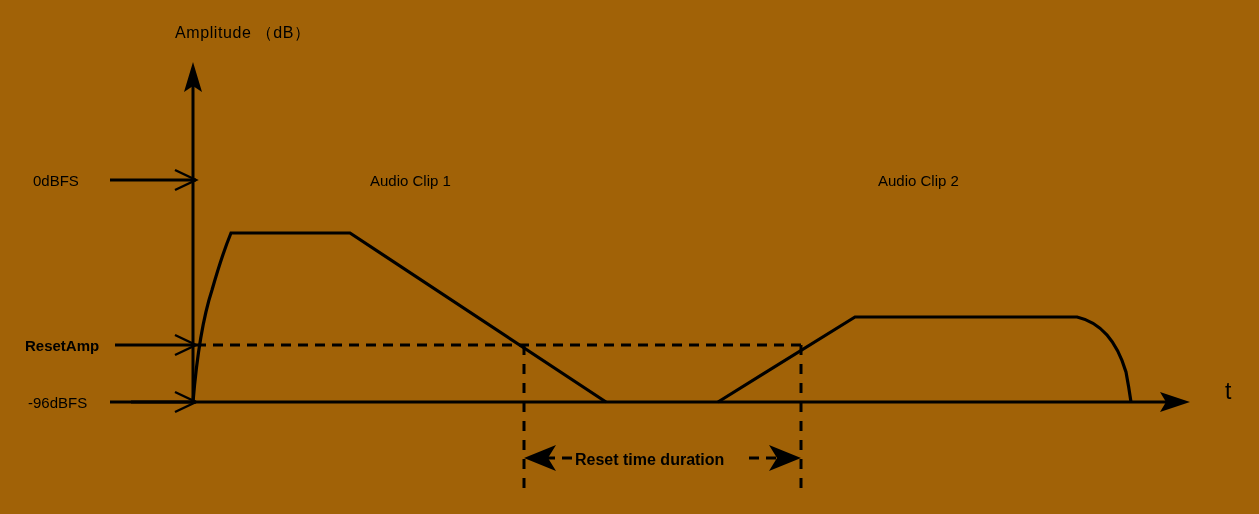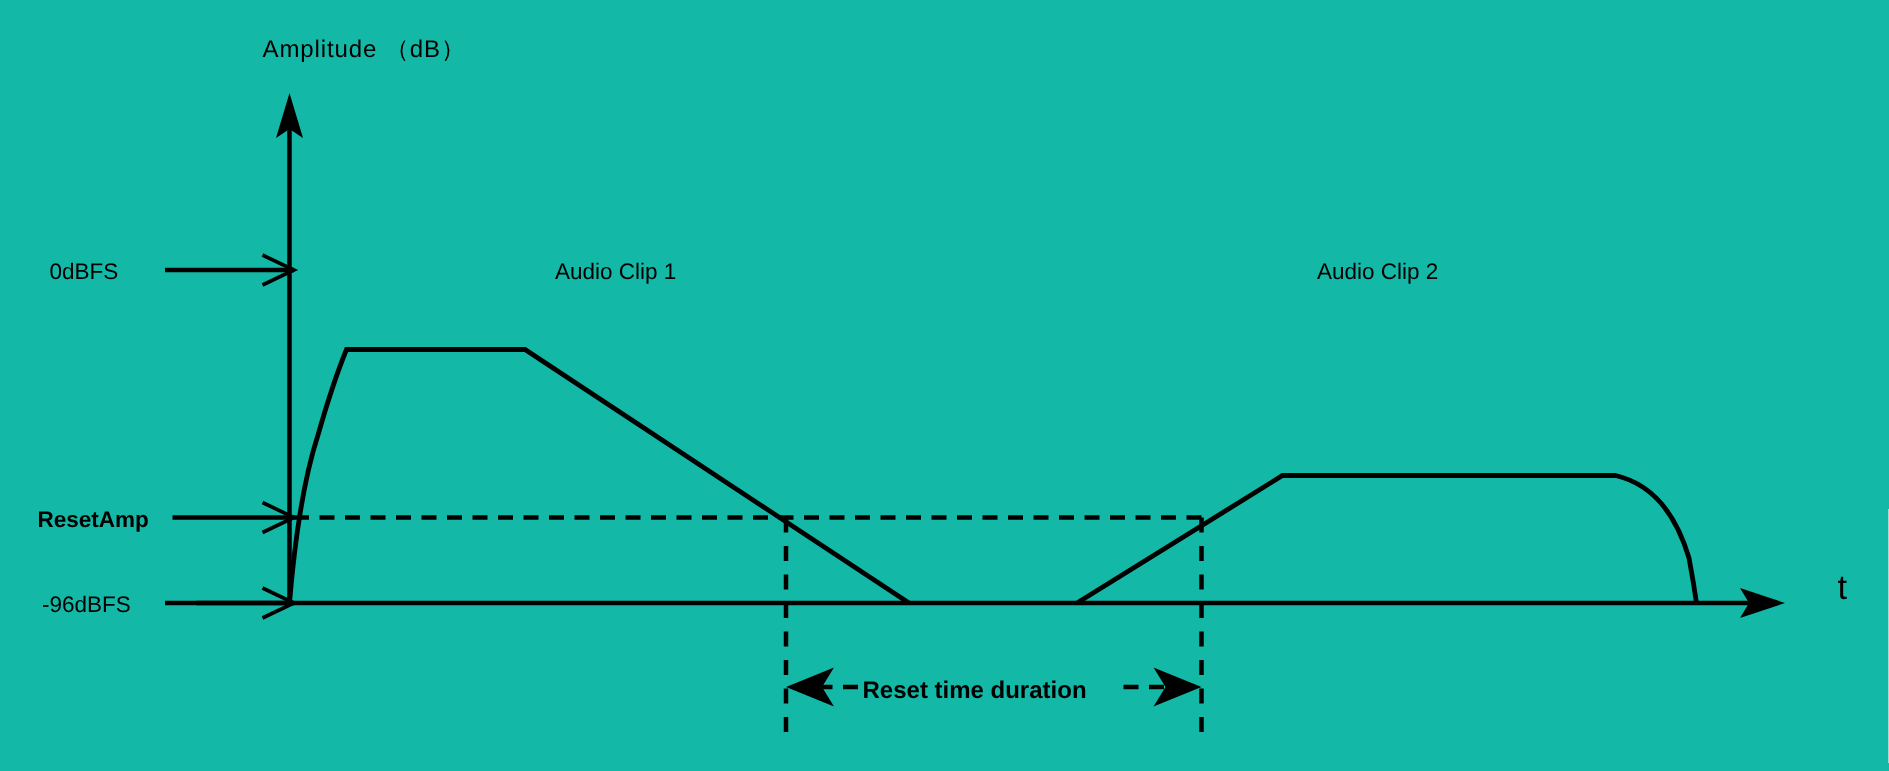--- a/index.html
+++ b/index.html
@@ -9,21 +9,21 @@
     background: #ffffff;
   }
   body {
     font-family: "Liberation Sans", sans-serif;
     color: #000000;
   }
   #diagram-root {
     position: relative;
     width: 1259px;
     height: 514px;
-    background: #14b8a6;
+    background: #a16207;
     overflow: hidden;
   }
   svg#diagram-canvas {
     position: absolute;
     left: 0;
     top: 0;
     width: 1259px;
     height: 514px;
     display: block;
   }

